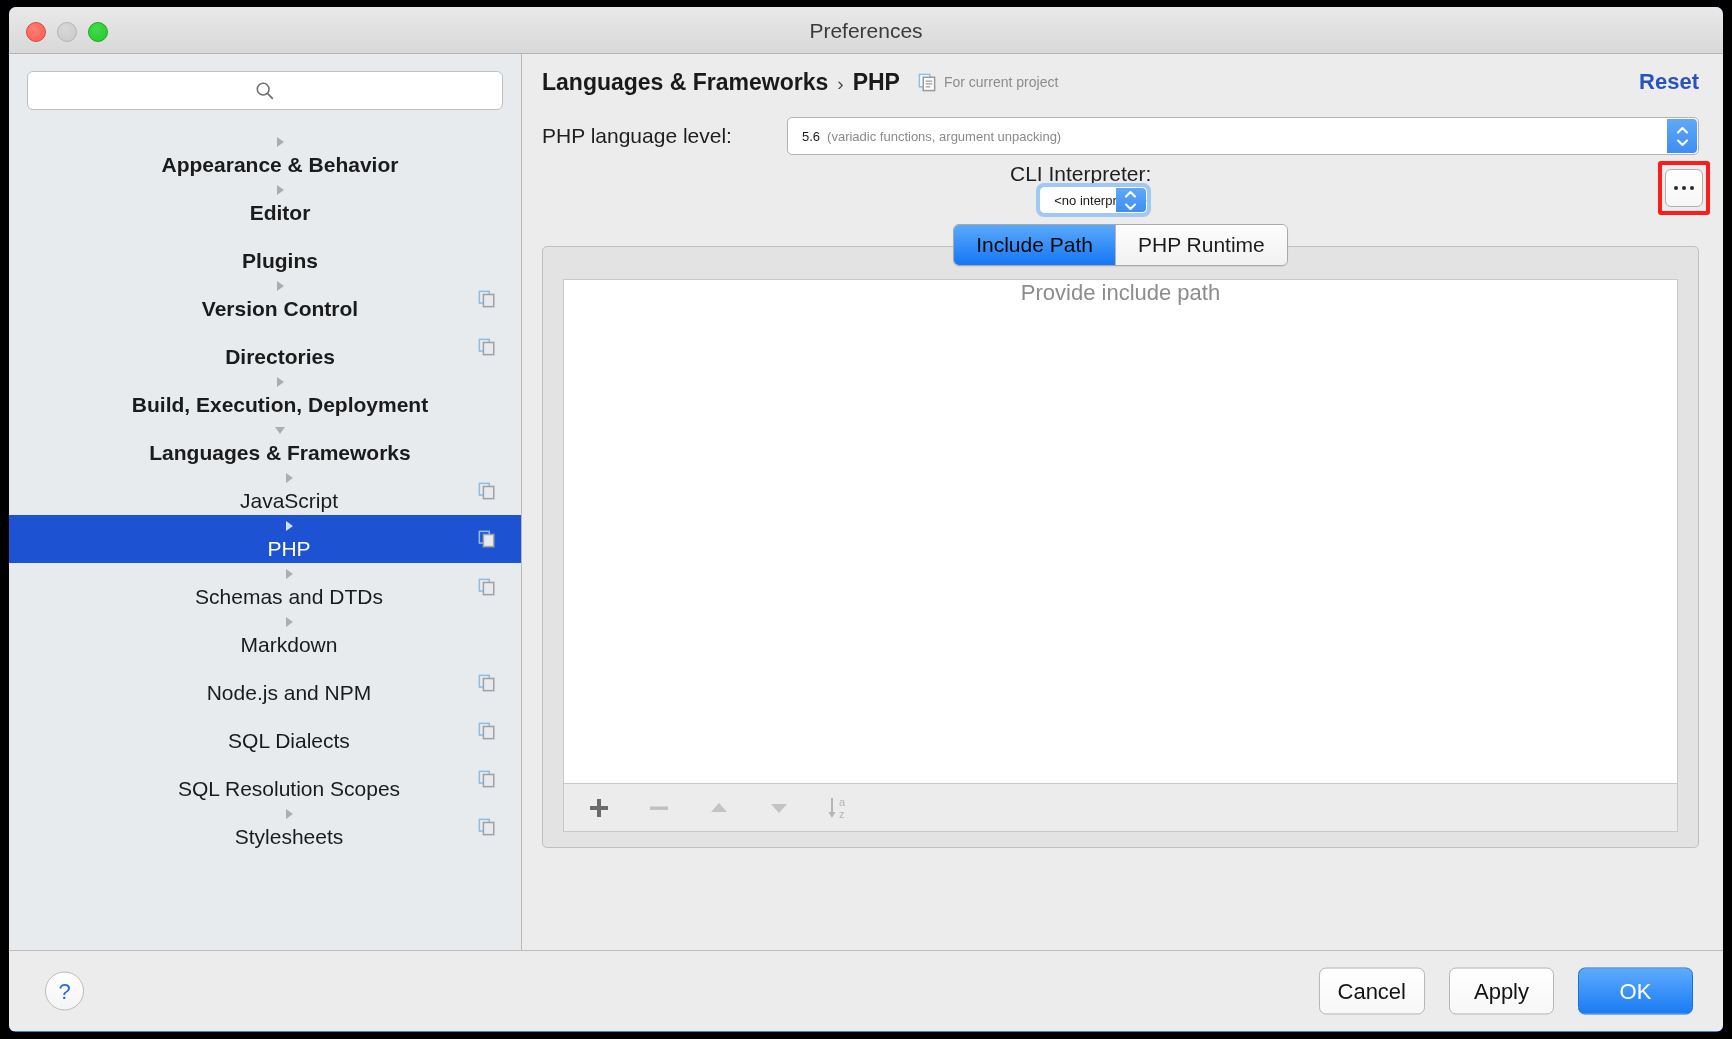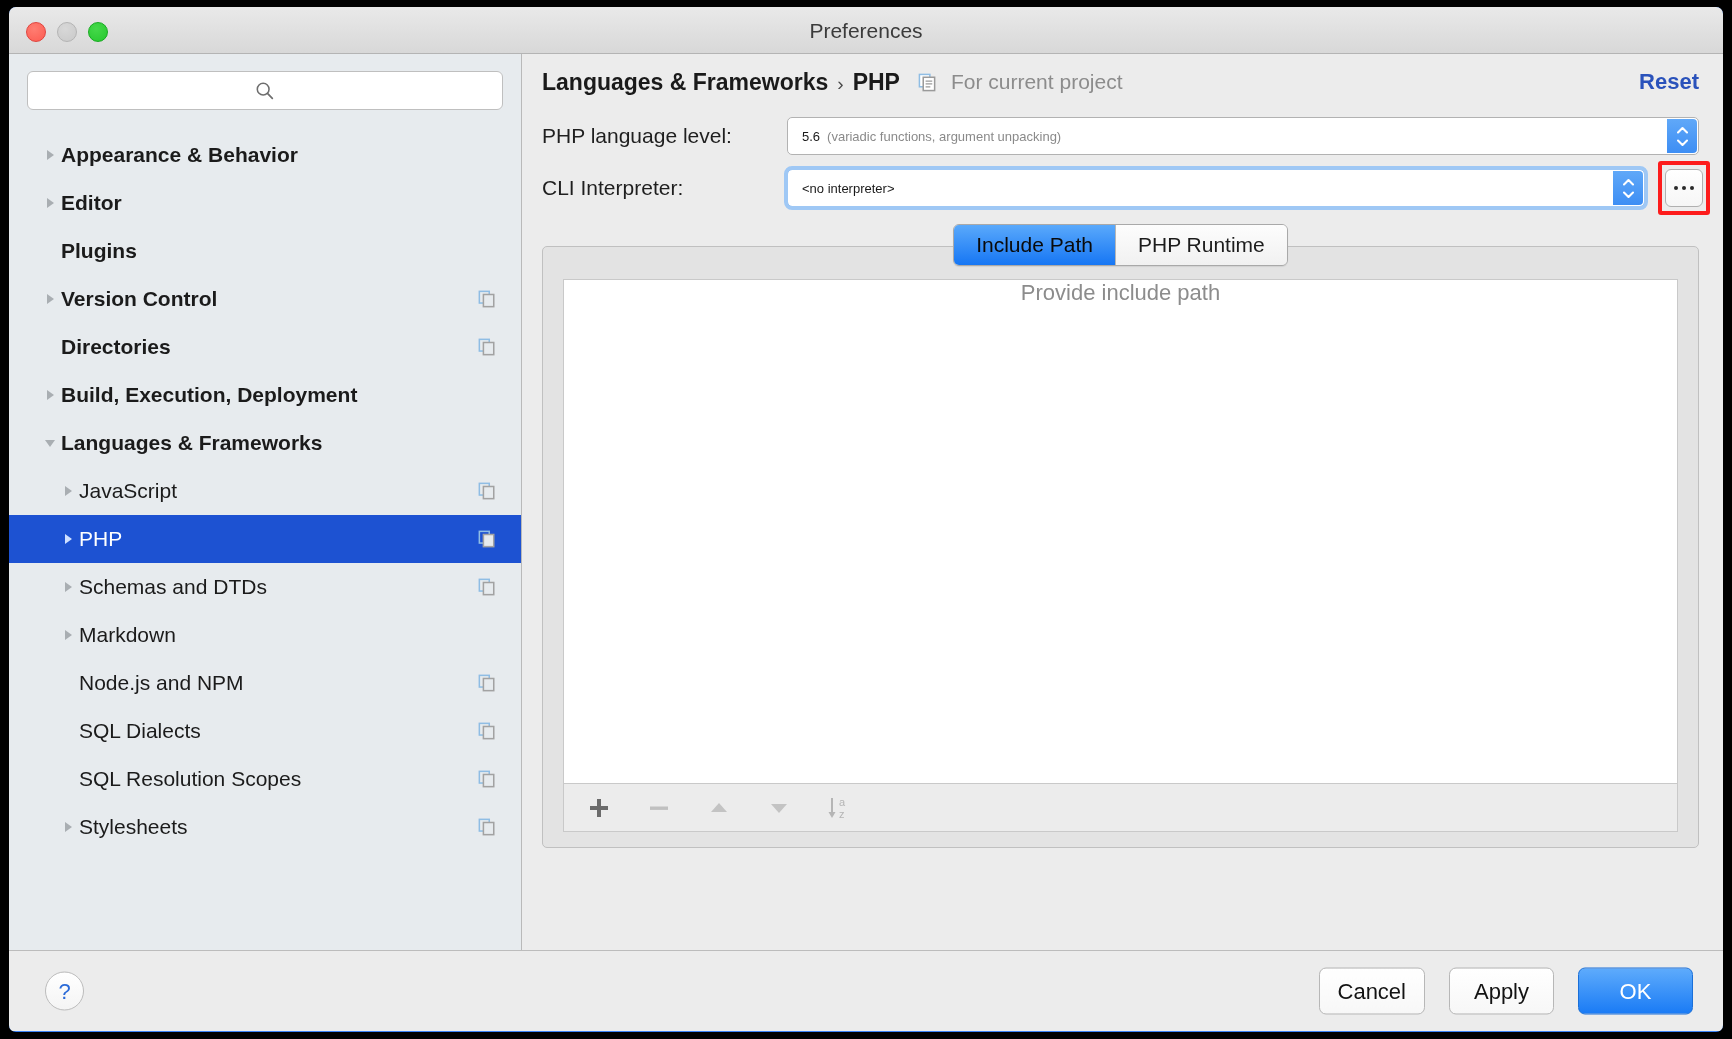--- a/index.html
+++ b/index.html
@@ -93,20 +93,21 @@
   #tree {
     padding-top: 11px;
   }
   .tree-row {
     position: relative;
     height: 48px;
     display: flex;
     align-items: center;
     padding-left: 30px;
     cursor: default;
+    flex-direction: column;
   }
   .tree-row.selected {
     background: #1d52d2;
   }
   .tree-row .twisty {
     width: 22px;
     flex: 0 0 22px;
     display: flex;
     align-items: center;
     justify-content: center;
@@ -153,23 +154,23 @@
     color: #1a1a1a;
   }
   .crumb-sep {
     font-size: 19px;
     color: #4a4a4a;
     margin: 0 9px;
   }
   #scope-note {
     display: flex;
     align-items: center;
-    gap: 14px;
+    gap: 7px;
     margin-left: 18px;
-    font-size: 21px;
+    font-size: 14px;
     color: #8c8c8c;
   }
   #reset-link {
     position: absolute;
     right: 24px;
     top: 50%;
     transform: translateY(-50%);
     font-size: 22px;
     font-weight: bold;
     color: #2a52bb;
@@ -214,21 +215,21 @@
     align-items: center;
     justify-content: center;
     gap: 3px;
   }
   .combo.focused {
     outline: 4px solid #9fc8f5;
     outline-offset: -1px;
     border-color: #7fb0e8;
   }
 
-  .row-cli { position: relative; }
+  .row-cli { position: relative; flex-direction: column; }
   #browse-highlight {
     position: absolute;
     right: 13px;
     top: 50%;
     transform: translateY(-50%);
     width: 52px;
     height: 54px;
     border: 4px solid #fd1c1c;
     border-radius: 3px;
     display: flex;

